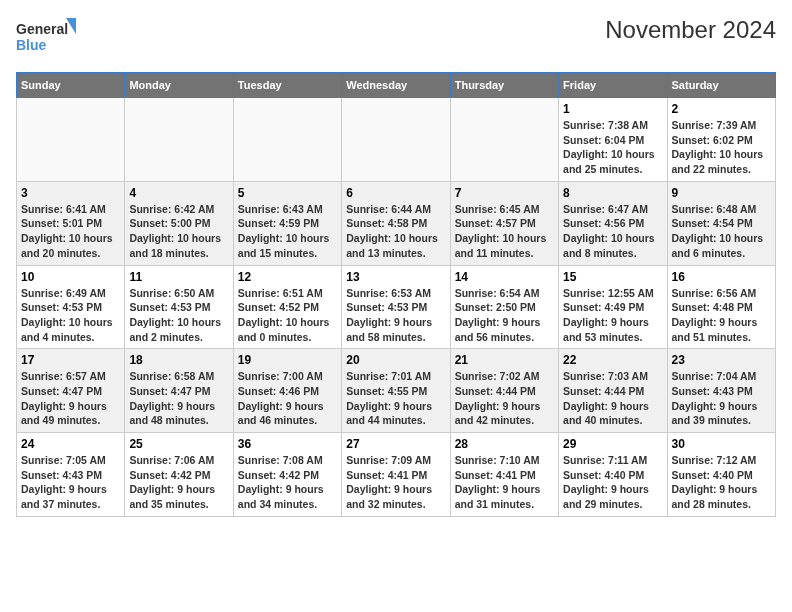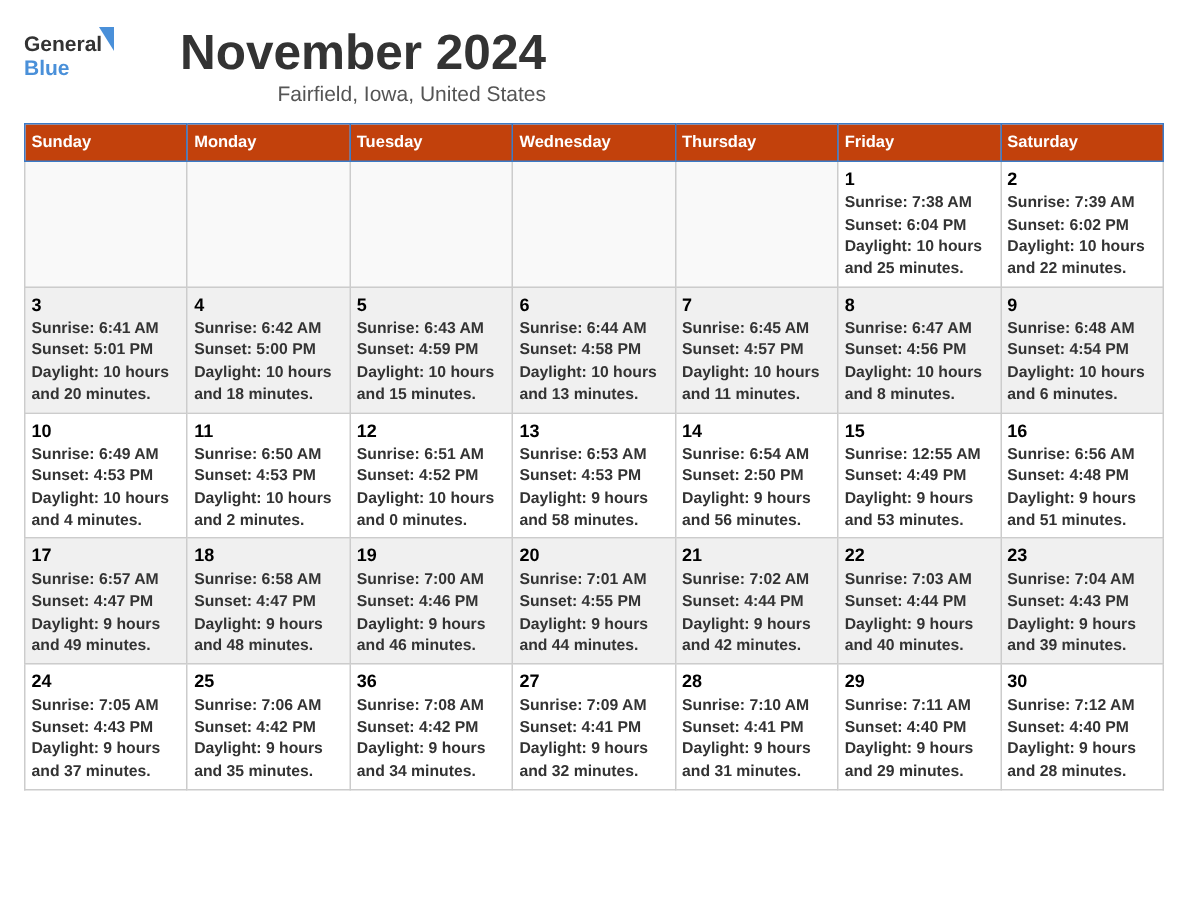--- a/index.html
+++ b/index.html
@@ -5,49 +5,48 @@
     * { box-sizing: border-box; margin: 0; padding: 0; }
     body {
       font-family: Arial, sans-serif;
       background: #fff;
       width: 792px;
       min-height: 612px;
       padding: 16px;
     }
     .header-area {
       display: flex;
-      justify-content: flex-start;
+      justify-content: space-between;
       align-items: flex-start;
       margin-bottom: 12px;
-      gap: 44px;
     }
     .logo {
       display: flex;
       align-items: center;
       gap: 4px;
     }
     .title-area {
       text-align: right;
     }
     .month-title {
-      font-size: 33px;
-      font-weight: bold;
+      font-size: 24px;
+      font-weight: normal;
       color: #333;
     }
     .location {
       font-size: 14px;
       color: #555;
     }
     table {
       width: 100%;
       border-collapse: collapse;
       font-size: 10.5px;
     }
     th {
-      background: #c2410c;
+      background: #737373;
       color: #fff;
       padding: 6px 4px;
       text-align: left;
       font-weight: bold;
       font-size: 11px;
       border: 1px solid #3a7bc8;
     }
     td {
       border: 1px solid #ccc;
       vertical-align: top;
@@ -86,21 +85,20 @@
 <div class="header-area">
   <div class="logo">
   <svg width="60" height="44" viewBox="0 0 60 44" xmlns="http://www.w3.org/2000/svg">
     <text x="0" y="18" font-size="14" font-weight="bold" fill="#333" font-family="Arial">General</text>
     <text x="0" y="34" font-size="14" font-weight="bold" fill="#4a90d9" font-family="Arial">Blue</text>
     <polygon points="50,2 60,2 60,18" fill="#4a90d9"></polygon>
   </svg>
 </div>
   <div class="title-area">
     <div class="month-title">November 2024</div>
-    <div class="location">Fairfield, Iowa, United States</div>
   </div>
 </div>
 
 <table>
   <thead>
     <tr>
     <th>Sunday</th>
         <th>Monday</th>
         <th>Tuesday</th>
         <th>Wednesday</th>

